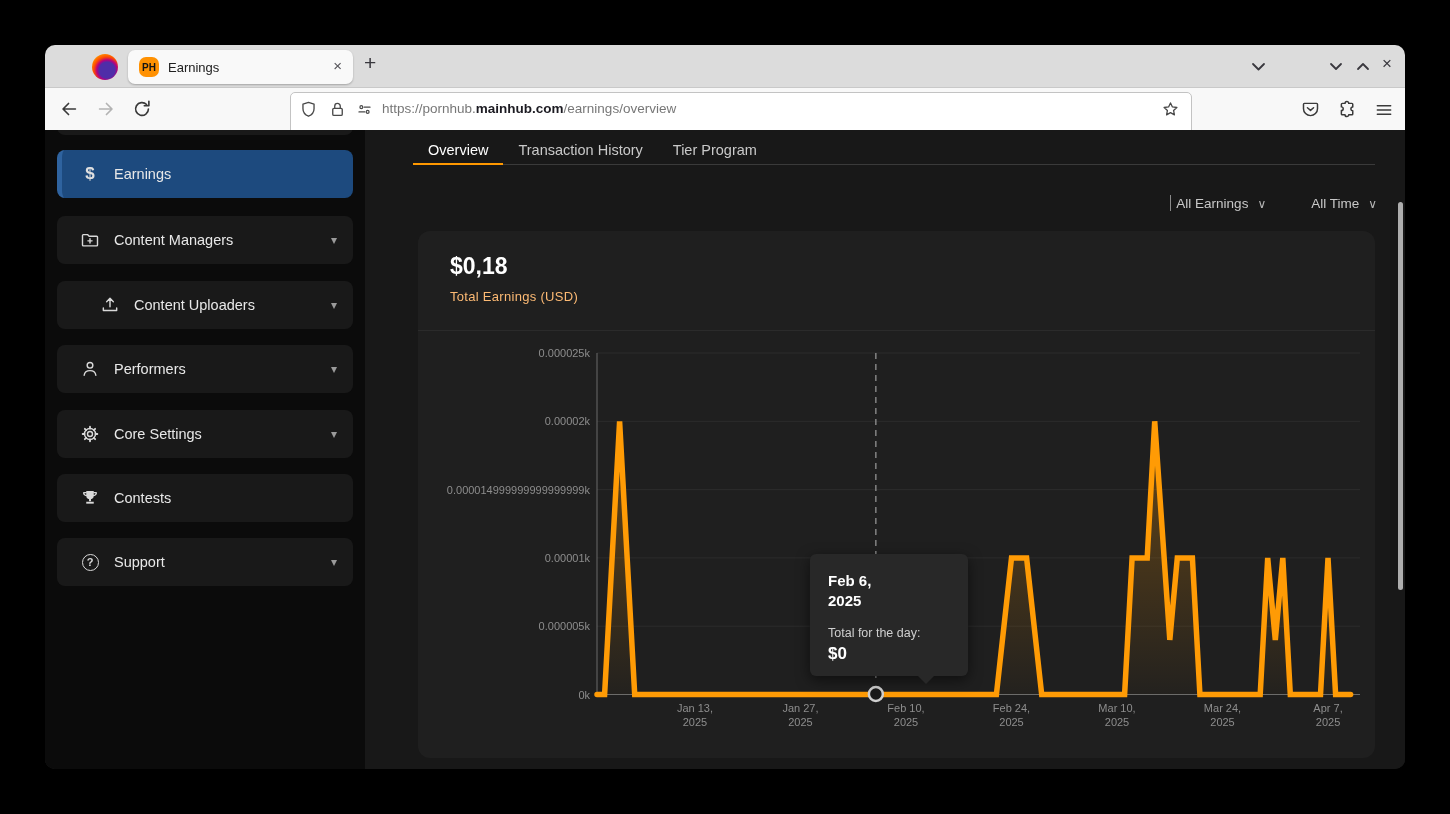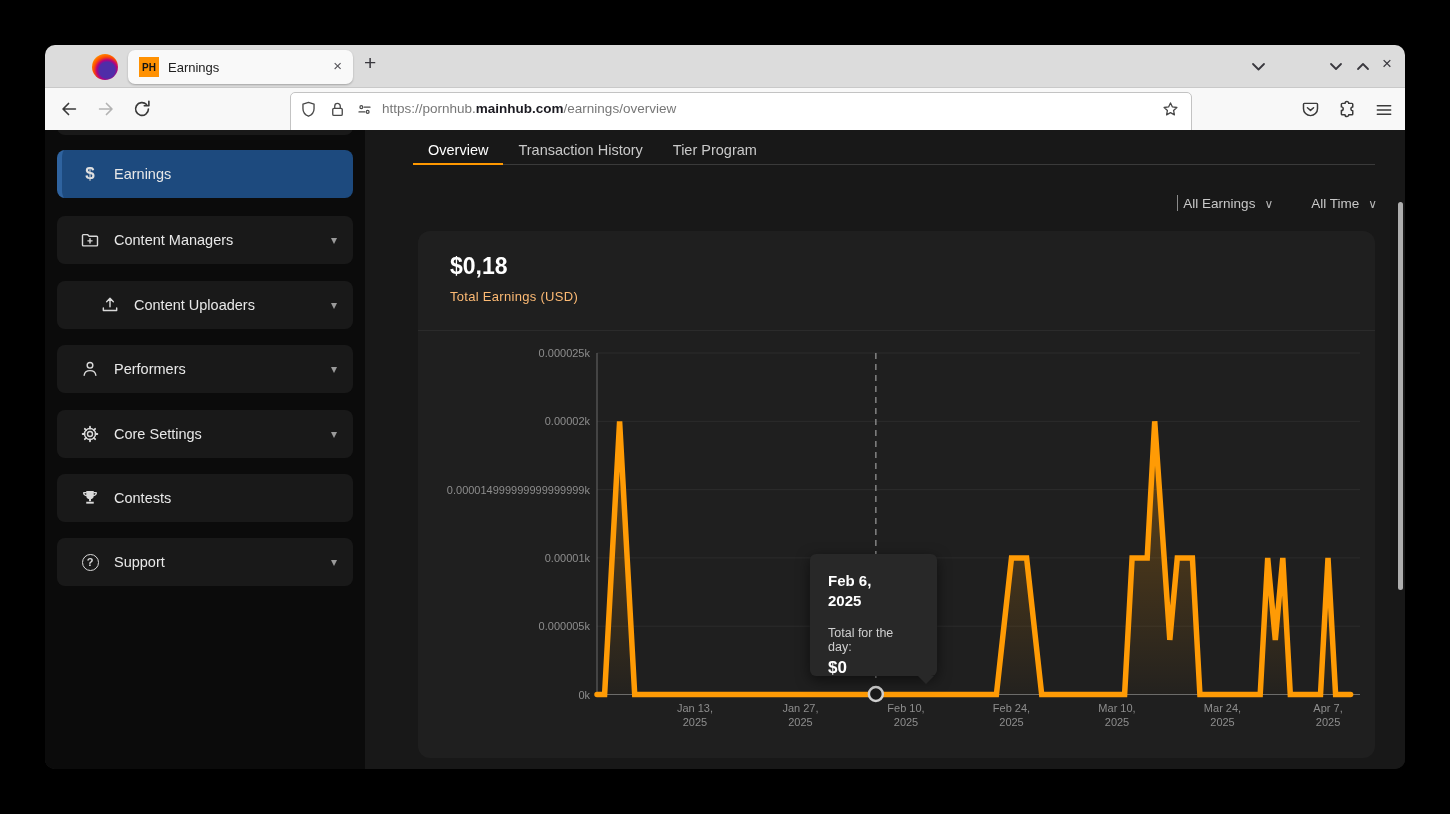--- a/index.html
+++ b/index.html
@@ -3,21 +3,21 @@
 <meta charset="utf-8">
 <style>
   html,body{margin:0;padding:0;background:#000;width:1450px;height:814px;font-family:"Liberation Sans",sans-serif;-webkit-font-smoothing:antialiased;}
   *{box-sizing:border-box;}
   .window{position:absolute;left:45px;top:45px;width:1360px;height:724px;border-radius:10px;overflow:hidden;background:#181818;box-shadow:0 10px 40px rgba(0,0,0,.8);}
   
   .tabbar{position:absolute;left:0;top:0;width:100%;height:43px;background:#dcdcdc;border-bottom:1px solid #c9c9c9;}
   .ff-logo{position:absolute;left:47px;top:9px;width:26px;height:26px;border-radius:50%;
     background:radial-gradient(circle at 58% 62%, #4f2da8 0 36%, #b5007f 46%, #ff4c00 60%, #ff9500 78%, #ffcc33 100%);}
   .btab{position:absolute;left:83px;top:5px;width:225px;height:34px;background:#f9f9f9;border-radius:7px;box-shadow:0 1px 2px rgba(0,0,0,.25);display:flex;align-items:center;}
-  .favicon{margin-left:11px;width:20px;height:20px;border-radius:0;background:#ff9102;color:#141414;font-weight:bold;font-size:10px;display:flex;align-items:center;justify-content:center;letter-spacing:0;}
+  .favicon{margin-left:11px;width:20px;height:20px;border-radius:7px;background:#ff9102;color:#141414;font-weight:bold;font-size:10px;display:flex;align-items:center;justify-content:center;letter-spacing:0;}
   .tab-title{margin-left:9px;font-size:13px;color:#202020;}
   .tab-close{position:absolute;right:11px;top:7px;font-size:15px;color:#55545a;cursor:default;}
   .newtab{position:absolute;left:319px;top:6px;font-size:21px;color:#39383e;font-weight:400;}
   .chev{stroke:#39383e;stroke-width:1.8;fill:none;stroke-linecap:round;stroke-linejoin:round;}
   .tabbar .tctl{position:absolute;top:13px;}
   .win-x{position:absolute;left:1337px;top:9px;font-size:17px;color:#39383e;}
   .toolbar{position:absolute;left:0;top:43px;width:100%;height:42px;background:#f8f8f8;}
   .navic{position:absolute;top:10px;}
   .urlbar{position:absolute;left:229px;top:4px;width:902px;height:50px;background:#fff;border:1px solid #c3c3c3;border-radius:5px;margin-left:16px;}
   .ubic{position:absolute;top:7px;}
@@ -33,31 +33,31 @@
   .side-item.active{background:#1d4a7e;border-left:5px solid #2f639f;padding-left:17px;}
   .dollar{font-size:17px;font-weight:bold;color:#e0e0e0;}
   .qcircle{width:17px;height:17px;border:1.6px solid #d9d9d9;border-radius:50%;color:#d9d9d9;font-size:11px;font-weight:bold;display:flex;align-items:center;justify-content:center;}
   .partial{position:absolute;left:12px;top:-13px;width:296px;height:18px;border-radius:8px;background:#191919;}
   .sic{stroke:#d9d9d9;stroke-width:1.7;fill:none;stroke-linecap:round;stroke-linejoin:round;}
   .main{position:absolute;left:320px;top:8px;width:1040px;height:100%;}
   .tabsrow{position:absolute;left:48px;top:0;width:962px;height:27px;border-bottom:1px solid #3a3a3a;display:flex;}
   .ptab{padding:0 15px;font-size:14.5px;color:#c9c9c9;line-height:25px;height:27px;}
   .ptab.active{color:#fff;border-bottom:2px solid #ff9800;}
   .filters{position:absolute;top:57px;right:28px;display:flex;align-items:center;color:#c8c8c8;font-size:13.5px;}
-  .filters .fsel{display:flex;align-items:center;}
+  .filters .fsel{display:flex;align-items:center;margin-left:7px;}
   .filters .fcaret{margin:2px 0 0 9px;color:#b5b5b5;font-size:12px;}
   .filters .gap{width:38px;}
   .fsel.first{border-left:1px solid #8a8a8a;padding-left:5px;}
   .card{position:absolute;left:53px;top:93px;width:957px;height:527px;background:#1f1f1f;border-radius:12px;}
   .card-head{position:absolute;left:32px;top:22px;}
   .amount{font-size:23px;font-weight:bold;color:#fff;}
   .caption{margin-top:9px;font-size:13px;color:#fdba74;letter-spacing:.3px;}
   .card-div{position:absolute;left:0;top:99px;width:100%;border-top:1px solid #2b2b2b;}
   #chart-svg{position:absolute;left:0;top:0;}
-  .tooltip{position:absolute;left:392px;top:323px;width:127px;height:122px;background:#282828;border-radius:6px;box-shadow:0 4px 14px rgba(0,0,0,.55);padding:17px 18px;z-index:5;}
+  .tooltip{position:absolute;left:392px;top:323px;width:158px;height:122px;background:#282828;border-radius:6px;box-shadow:0 4px 14px rgba(0,0,0,.55);padding:17px 18px;z-index:5;}
   .tooltip:after{content:"";position:absolute;left:108px;bottom:-8px;border:8px solid transparent;border-top-color:#282828;border-bottom:0;}
   .tt-date{font-size:15px;font-weight:bold;color:#fff;line-height:20px;}
   .tt-label{margin-top:15px;font-size:12.5px;color:#cfcfcf;}
   .tt-value{margin-top:4px;font-size:17px;font-weight:bold;color:#fff;}
   .card2{position:absolute;left:53px;top:632px;width:957px;height:40px;background:#1f1f1f;border-radius:12px;}
   .scroll-thumb{position:absolute;right:2px;top:72px;width:5px;height:388px;background:#aeaeae;border-radius:3px;z-index:9;}
 </style>
 </head>
 <body>
 

